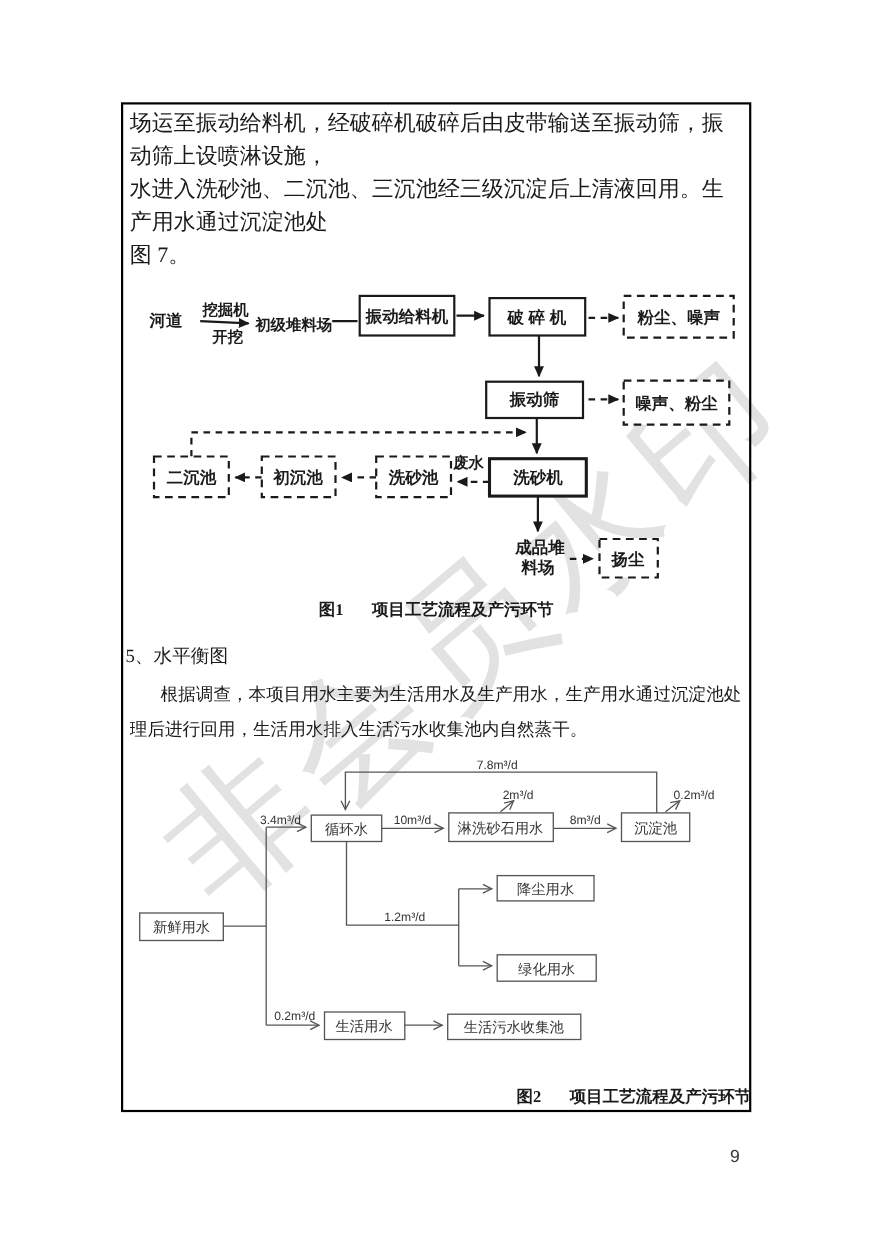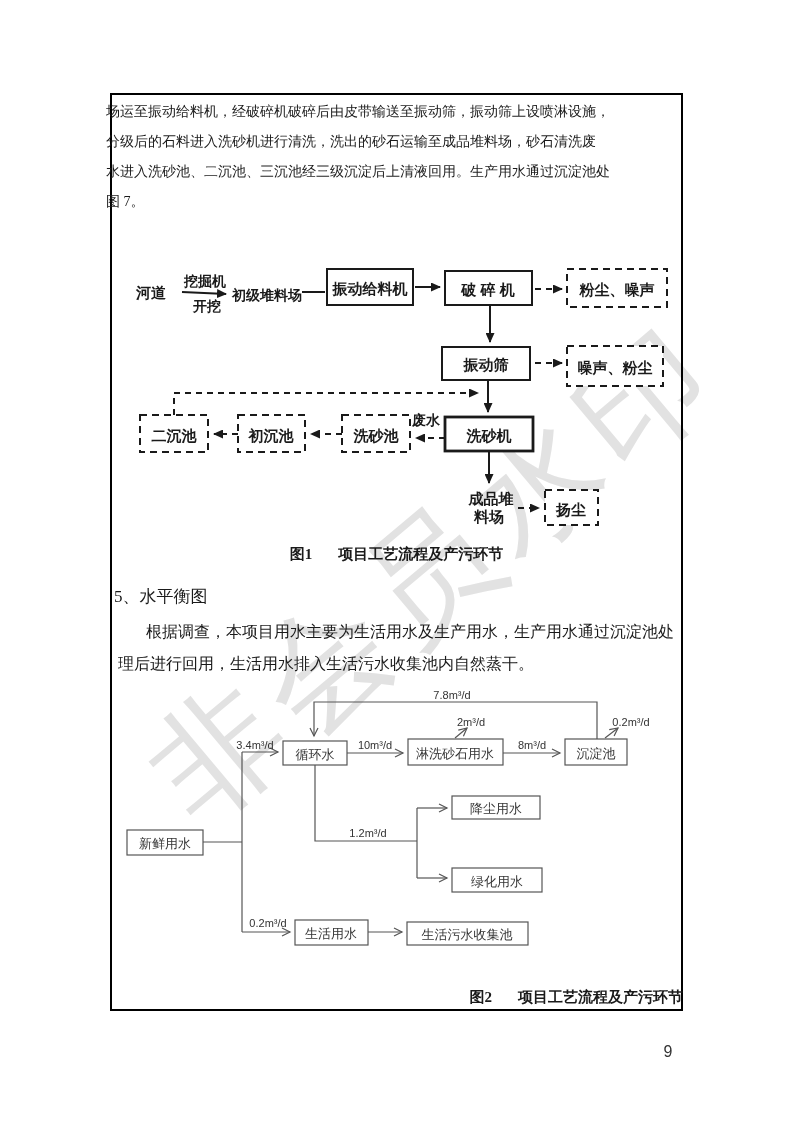--- a/index.html
+++ b/index.html
@@ -14,22 +14,22 @@
     font-size:128px; line-height:150px; letter-spacing:10px; white-space:nowrap;
     color:#e2e2e2; transform:rotate(-40deg); transform-origin:center;
     font-family:"Liberation Sans","DejaVu Sans",sans-serif; z-index:0;
     user-select:none;
   }
   .cell {
     position:absolute; left:110px; top:93px; width:573px; height:918px;
     border:2px solid #000; z-index:1; background:transparent;
   }
   .para1 {
-    position:absolute; left:106px; top:97px; width:556px; z-index:2;
-    font-size:14px; line-height:30px; letter-spacing:0px;
+    position:absolute; left:118px; top:97px; width:556px; z-index:2;
+    font-size:20px; line-height:30px; letter-spacing:0px;
   }
   .caption {
     position:absolute; left:110px; width:573px; text-align:center; z-index:2;
     font-size:15px; font-weight:bold;
   }
   .caption .cap-label { margin-right:26px; }
   .cap1 { top:545px; }
   .cap2 { top:988px;text-align:right; }
   .heading5 {
     position:absolute; left:114px; top:585px; z-index:2;
@@ -70,21 +70,20 @@
 <body>
 
 <div class="page">
 
   <div class="watermark">非会员水印</div>
 
   <div class="cell"></div>
 
   <div class="para1">
     <div>场运至振动给料机，经破碎机破碎后由皮带输送至振动筛，振动筛上设喷淋设施，</div>
-    <div>分级后的石料进入洗砂机进行清洗，洗出的砂石运输至成品堆料场，砂石清洗废</div>
     <div>水进入洗砂池、二沉池、三沉池经三级沉淀后上清液回用。生产用水通过沉淀池处</div>
     <div>图 7。</div>
   </div>
 
   <svg class="fig fig1" width="573" height="300" viewBox="110 255 573 300">
     <defs>
       <marker id="mS" markerWidth="10" markerHeight="9" refX="9" refY="4.5" orient="auto" markerUnits="userSpaceOnUse">
         <path d="M0,0 L10,4.5 L0,9 z" fill="#1a1a1a"></path>
       </marker>
       <marker id="mO" markerWidth="11" markerHeight="11" refX="9" refY="5.5" orient="auto" markerUnits="userSpaceOnUse">

